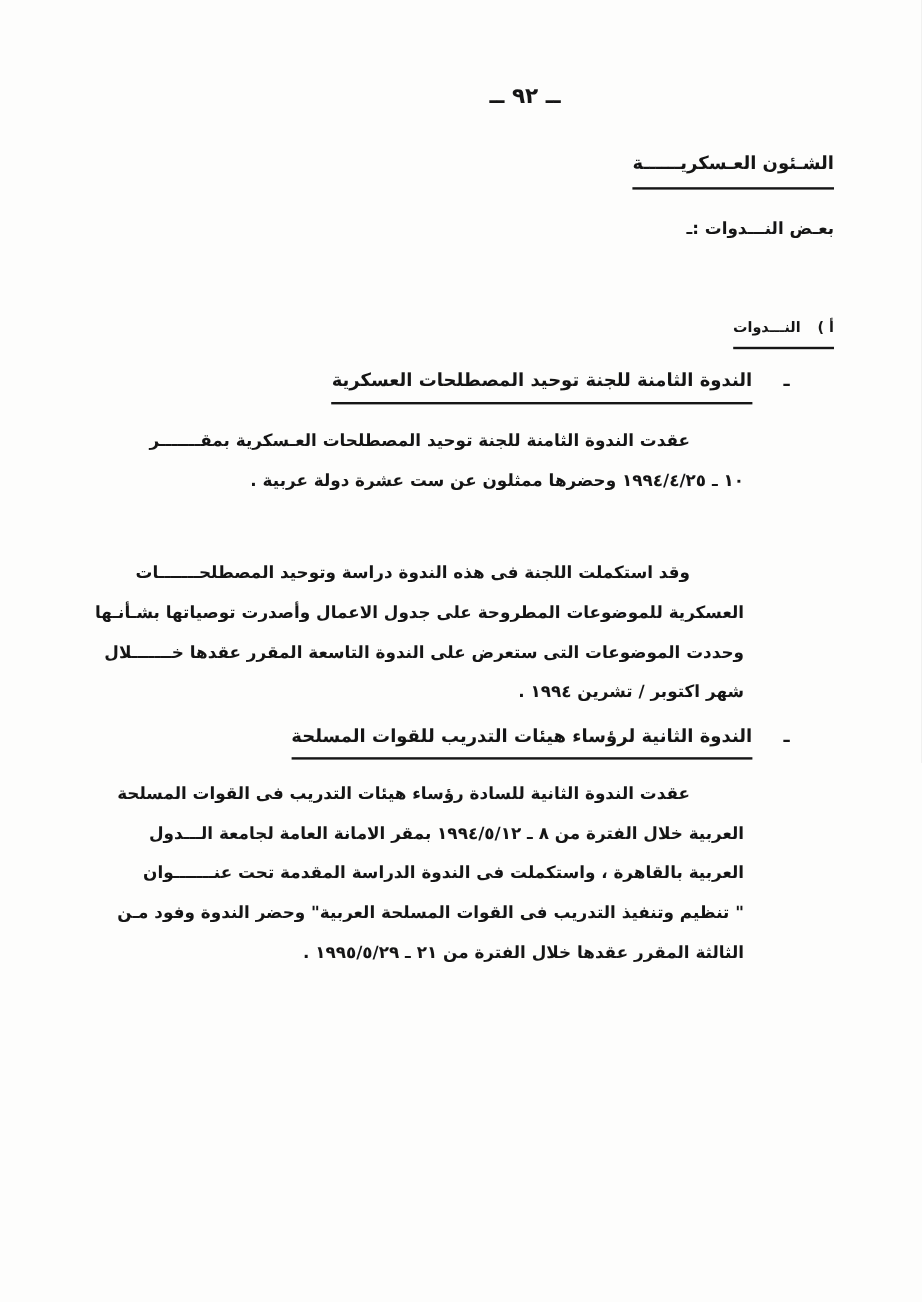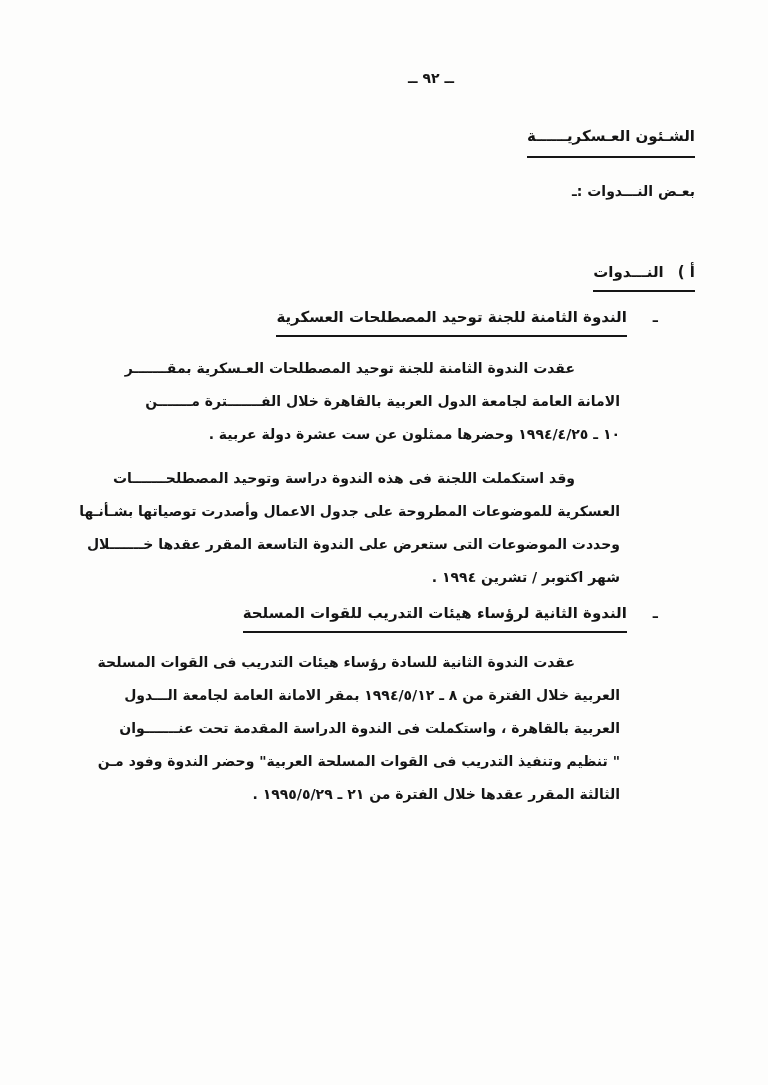--- a/index.html
+++ b/index.html
@@ -8,21 +8,21 @@
     width:768px; height:1085px;
     margin:0 auto;
     background:#fdfdfc;
     color:#151515;
     font-family:"DejaVu Sans", sans-serif;
     direction:rtl;
     overflow:hidden;
   }
   .page-number {
     position:absolute; top:70px; left:408px;
-    font-size:14px; font-weight:bold;
+    font-size:18px; font-weight:bold;
     white-space:nowrap;
     text-align:right;
   }
   .main-heading-wrap { position:absolute; top:126px; right:73px; }
   .main-heading {
     display:inline-block;
     font-size:15px; font-weight:bold;
     padding-bottom:11px;
     border-bottom:2px solid #161616;
     white-space:nowrap;
@@ -31,21 +31,21 @@
   .line {
     height:33px; line-height:33px;
     font-size:14px; font-weight:bold;
     text-align:right; white-space:nowrap;
   }
   .intro { top:172px; right:73px; }
   .intro .line { height:38px; line-height:38px; }
   .section-wrap { position:absolute; top:262px; right:73px; }
   .section-title {
     display:inline-block;
-    font-size:15px; font-weight:bold;
+    font-size:12px; font-weight:bold;
     padding-bottom:9px;
     border-bottom:2px solid #161616;
     white-space:nowrap;
   }
   .section-title .marker { margin-left:14px; }
   .subheading {
     position:absolute; right:110px;
     display:flex; align-items:baseline; column-gap:26px;
     white-space:nowrap;
   }
@@ -82,21 +82,20 @@
     <span class="section-title"><span class="marker">أ )</span><span>النـــدوات</span></span>
   </div>
 
   <div class="subheading sub1">
     <span class="sub-marker">ـ</span>
     <span class="sub-title">الندوة الثامنة للجنة توحيد المصطلحات العسكرية</span>
   </div>
 
   <div class="block par par1">
     <div class="line first">عقدت الندوة الثامنة للجنة توحيد المصطلحات العـسكرية بمقـــــــر</div>
-    <div class="line">الامانة العامة لجامعة الدول العربية بالقاهرة خلال الفـــــــترة مـــــــن</div>
     <div class="line">١٠ ـ ١٩٩٤/٤/٢٥   وحضرها ممثلون عن ست عشرة دولة عربية .</div>
   </div>
 
   <div class="block par par2">
     <div class="line first">وقد استكملت اللجنة فى هذه الندوة دراسة وتوحيد المصطلحـــــــات</div>
     <div class="line">العسكرية للموضوعات المطروحة على جدول الاعمال وأصدرت توصياتها بشـأنـها</div>
     <div class="line">وحددت الموضوعات التى ستعرض على الندوة التاسعة المقرر عقدها خـــــــلال</div>
     <div class="line">شهر اكتوبر / تشرين ١٩٩٤ .</div>
   </div>
 

